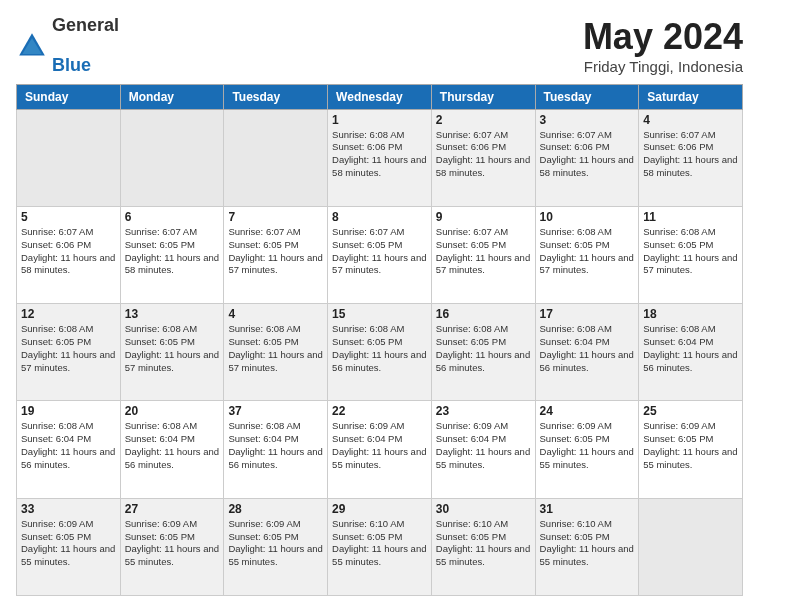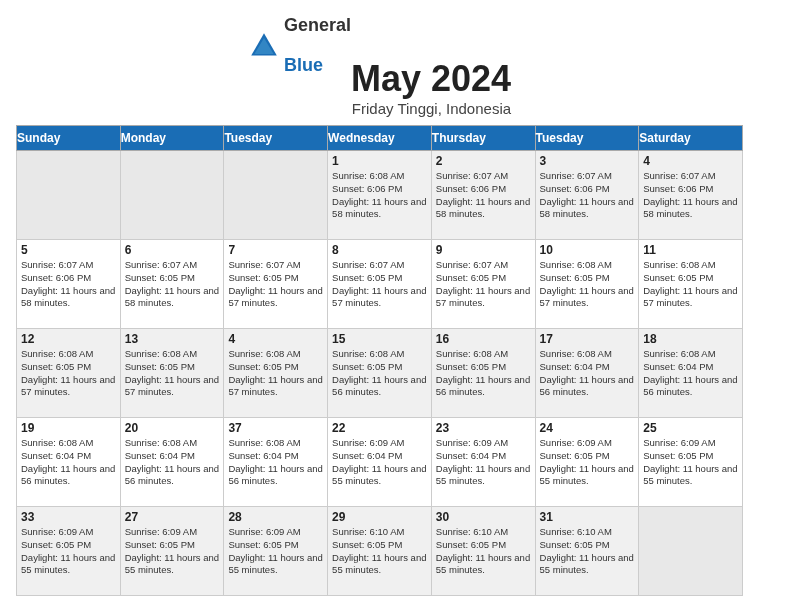--- a/index.html
+++ b/index.html
@@ -9,21 +9,20 @@
       width: 792px;
       height: 612px;
       overflow: hidden;
     }
     .page {
       width: 759px;
       height: 612px;
       padding: 16px;
       display: flex;
       flex-direction: column;
-      align-items: center;
     }
     .header {
       display: flex;
       justify-content: space-between;
       align-items: flex-start;
       margin-bottom: 8px;
     }
     .logo {
       display: flex;
       align-items: center;
@@ -44,21 +43,20 @@
       font-weight: bold;
       color: #1a6db5;
       margin-top: 20px;
     }
     .logo-icon {
       width: 32px;
       height: 32px;
     }
     .title-block {
       text-align: right;
-      margin-top: 42px;
     }
     .calendar-title {
       font-size: 36px;
       font-weight: bold;
       color: #222;
     }
     .calendar-subtitle {
       font-size: 15px;
       color: #444;
     }
@@ -66,21 +64,21 @@
       flex: 1;
       border-collapse: collapse;
       width: 100%;
       table-layout: fixed;
     }
     .calendar th {
       background: #1a6db5;
       color: #fff;
       font-size: 12px;
       font-weight: bold;
-      padding: 5px 0;
+      padding: 5px 8px;
       border: 1px solid #aaa;
       text-align: left;
     }
     .calendar td {
       border: 1px solid #ccc;
       vertical-align: top;
       padding: 3px 4px;
       font-size: 10px;
       color: #333;
       background: #fff;

